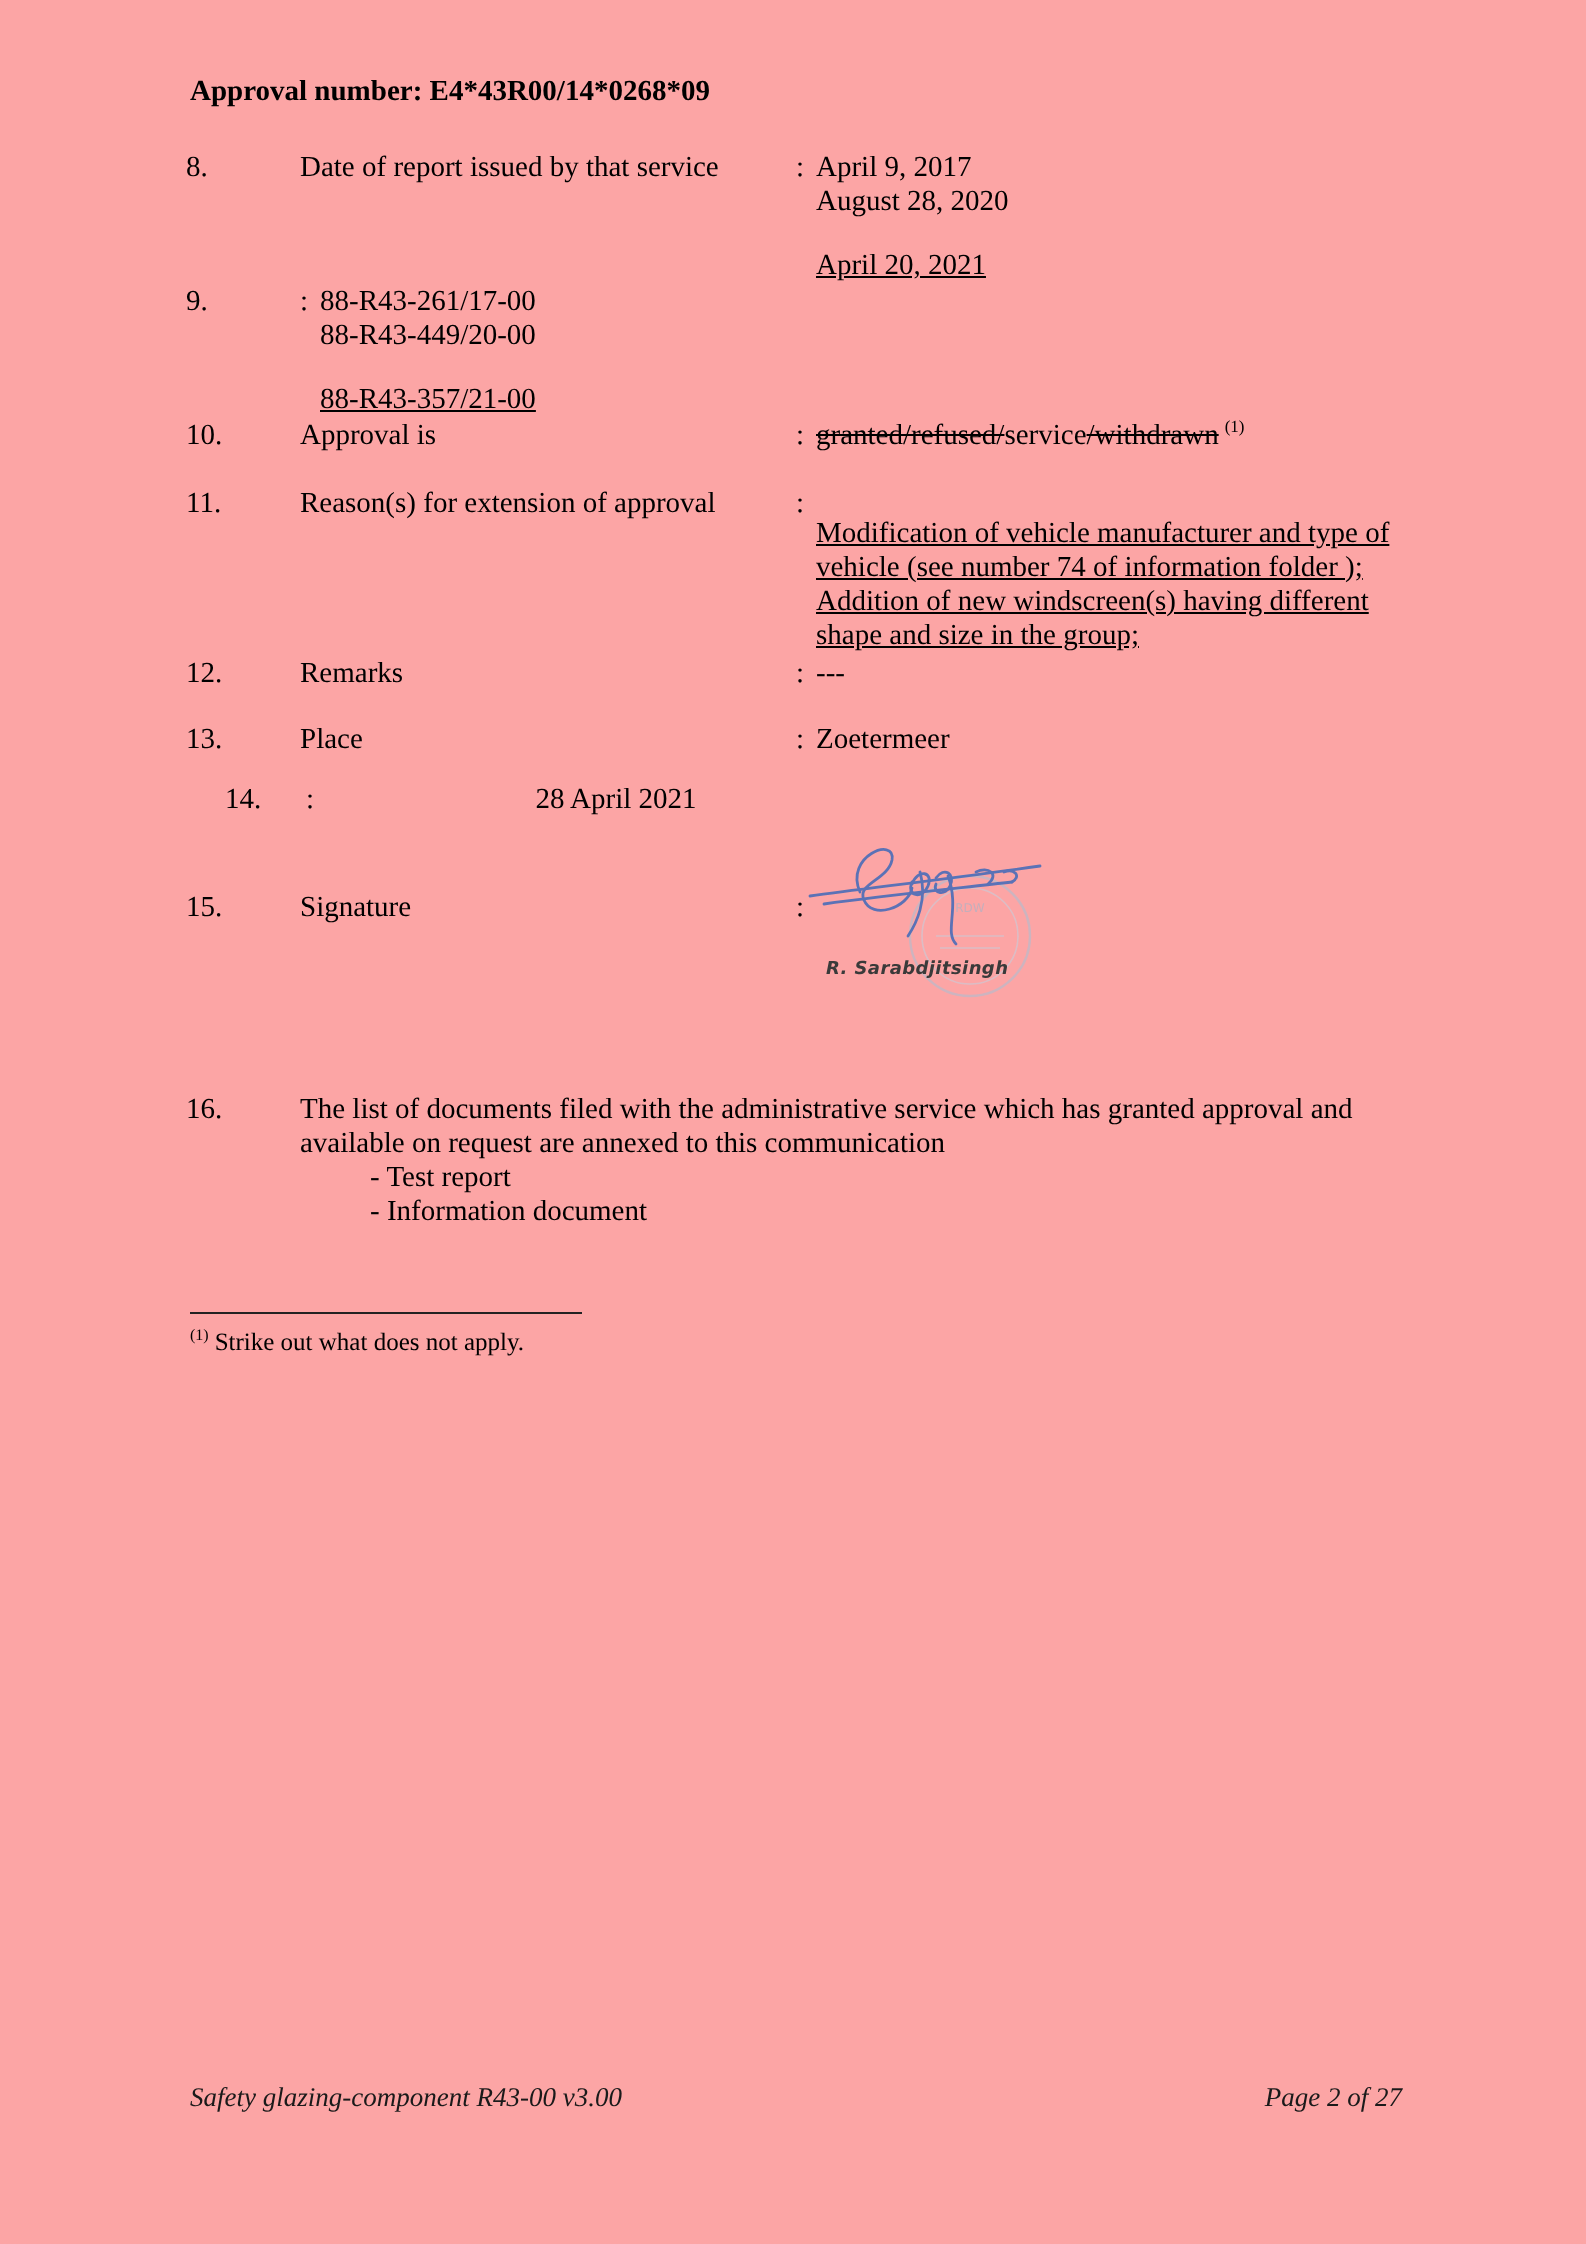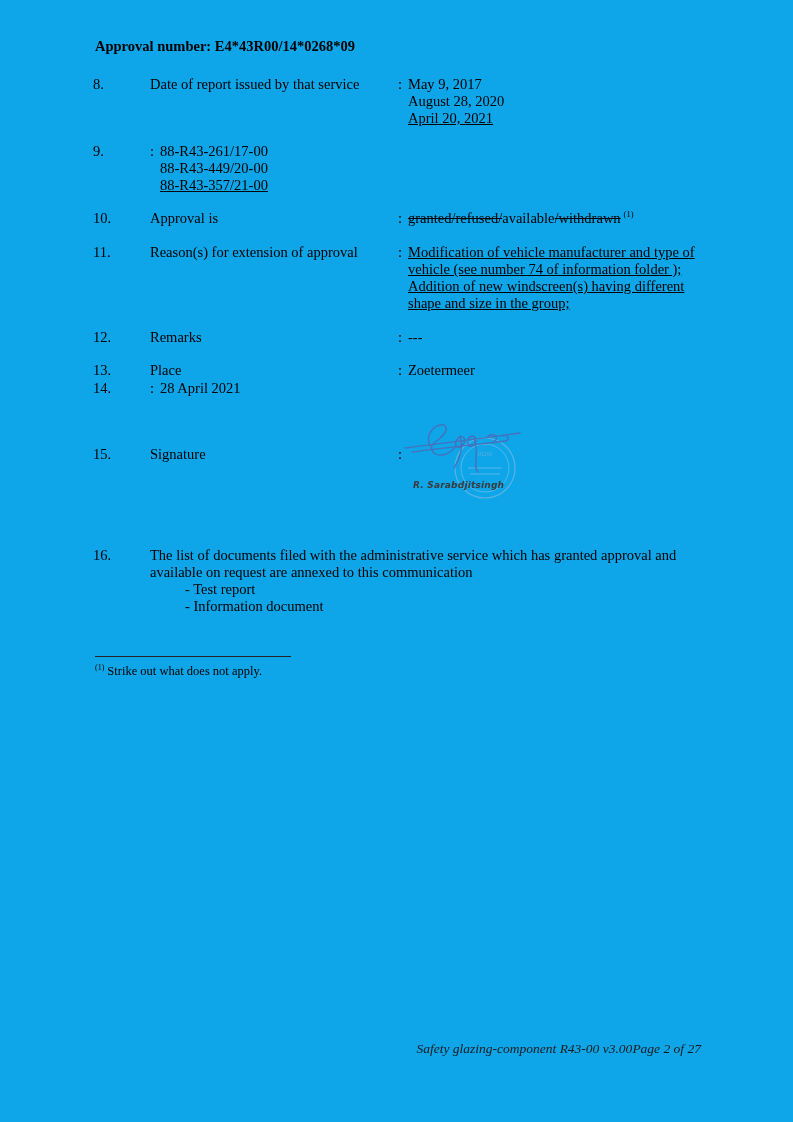--- a/index.html
+++ b/index.html
@@ -1,20 +1,20 @@
 <!DOCTYPE html>
 <html><head>
 <meta charset="utf-8">
 <style>
   html, body { margin: 0; padding: 0; background: #ffffff; }
   .page {
     position: relative;
     width: 793px;
     height: 1122px;
-    background: #0ea5e9;
+    background: #fca5a5;
     font-family: "Liberation Serif", serif;
     font-size: 14.5px;
     line-height: 17px;
     color: #000000;
     overflow: hidden;
   }
   .heading {
     position: absolute;
     left: 95px;
     top: 38px;
@@ -23,21 +23,21 @@
   .row {
     position: absolute;
     left: 93px;
     display: flex;
     align-items: flex-start;
   }
   .num   { width: 57px; flex: 0 0 57px; }
   .label { width: 248px; flex: 0 0 248px; }
   .colon { width: 10px; flex: 0 0 10px; }
   .value { width: 296px; }
-  .u { text-decoration: underline; }
+  .u { text-decoration: underline; margin-top: 15px; }
   .strike { text-decoration: line-through; }
   sup.fnref {
     font-size: 8.5px;
     line-height: 0;
     vertical-align: super;
     margin-left: 3px;
   }
   .item16-content { width: 540px; }
   .bullet { margin-left: 35px; }
   .sig-block {
@@ -72,60 +72,60 @@
     top: 663px;
     font-size: 12.5px;
   }
   .footnote sup.fnref { margin-left: 0; margin-right: 3px; font-size: 8px; }
   .footer {
     position: absolute;
     left: 95px;
     right: 92px;
     top: 1040px;
     display: flex;
-    justify-content: flex-end;
+    justify-content: space-between;
     font-style: italic;
     font-size: 13.5px;
     color: #1a1a1a;
   }
 </style>
 </head>
 <body>
 
 <div class="page">
 
   <div class="heading">Approval number: E4*43R00/14*0268*09</div>
 
   <div class="row" style="top:76px;">
     <div class="num">8.</div>
     <div class="label">Date of report issued by that service</div>
     <div class="colon">:</div>
     <div class="value">
-      <div>May 9, 2017</div>
+      <div>April 9, 2017</div>
       <div>August 28, 2020</div>
       <div class="u">April 20, 2021</div>
     </div>
   </div>
 
   <div class="row" style="top:143px;">
     <div class="num">9.</div>
     <div class="colon">:</div>
     <div class="value">
       <div>88-R43-261/17-00</div>
       <div>88-R43-449/20-00</div>
       <div class="u">88-R43-357/21-00</div>
     </div>
   </div>
 
   <div class="row" style="top:210px;">
     <div class="num">10.</div>
     <div class="label">Approval is</div>
     <div class="colon">:</div>
     <div class="value">
-      <span class="strike">granted/refused/</span><span>available</span><span class="strike">/withdrawn</span><sup class="fnref">(1)</sup>
+      <span class="strike">granted/refused/</span><span>service</span><span class="strike">/withdrawn</span><sup class="fnref">(1)</sup>
     </div>
   </div>
 
   <div class="row" style="top:244px;">
     <div class="num">11.</div>
     <div class="label">Reason(s) for extension of approval</div>
     <div class="colon">:</div>
     <div class="value u">Modification of vehicle manufacturer and type of vehicle (see number 74 of information folder ); Addition of new windscreen(s) having different shape and size in the group;</div>
   </div>
 
@@ -136,21 +136,21 @@
     <div class="value">---</div>
   </div>
 
   <div class="row" style="top:362px;justify-content:center;">
     <div class="num">13.</div>
     <div class="label">Place</div>
     <div class="colon">:</div>
     <div class="value">Zoetermeer</div>
   </div>
 
-  <div class="row" style="top:380px;">
+  <div class="row" style="top:392px;text-align:center;">
     <div class="num">14.</div>
     <div class="colon">:</div>
     <div class="value">28 April 2021</div>
   </div>
 
   <div class="row" style="top:446px;">
     <div class="num">15.</div>
     <div class="label">Signature</div>
     <div class="colon">:</div>
     <div class="value"></div>

